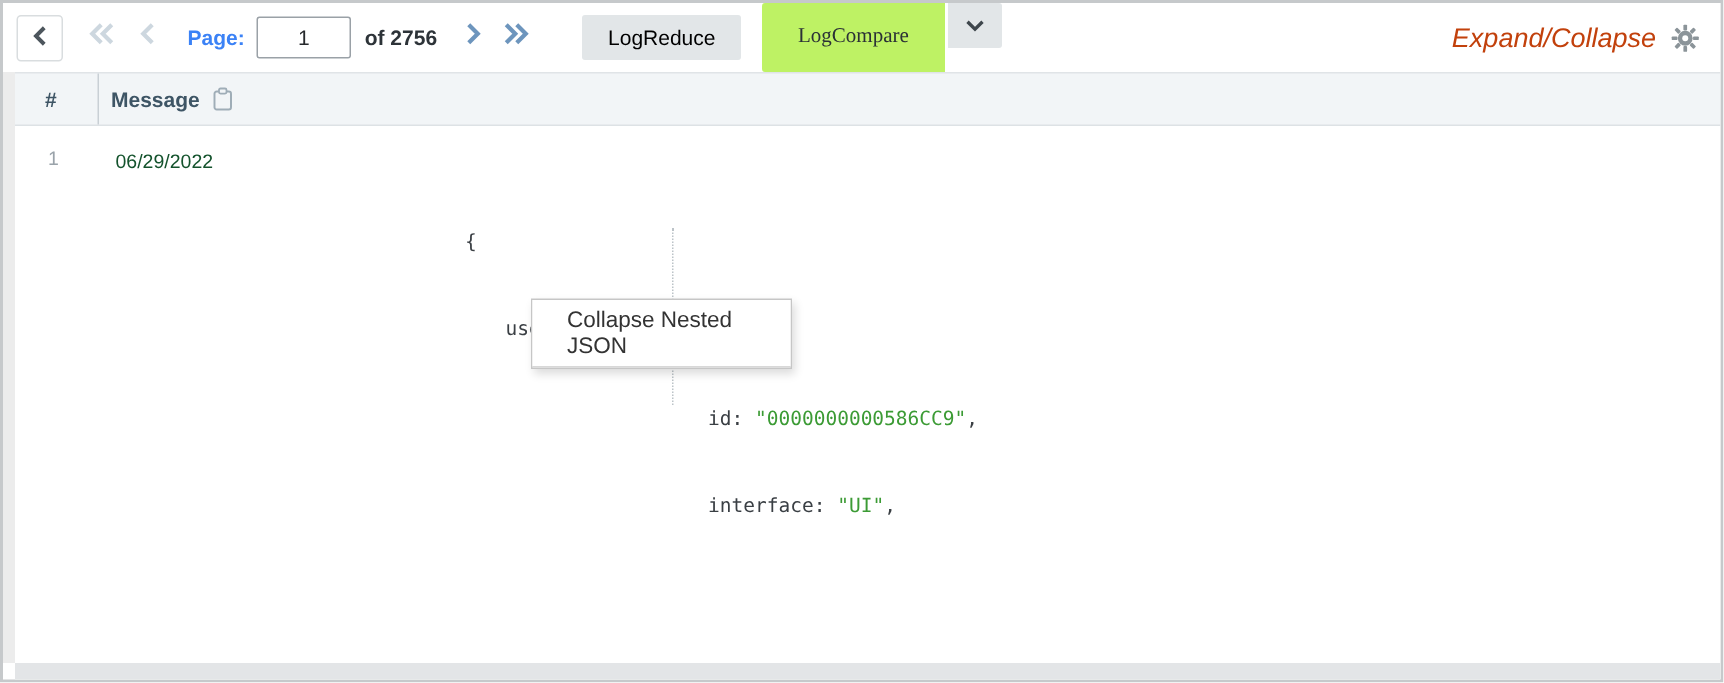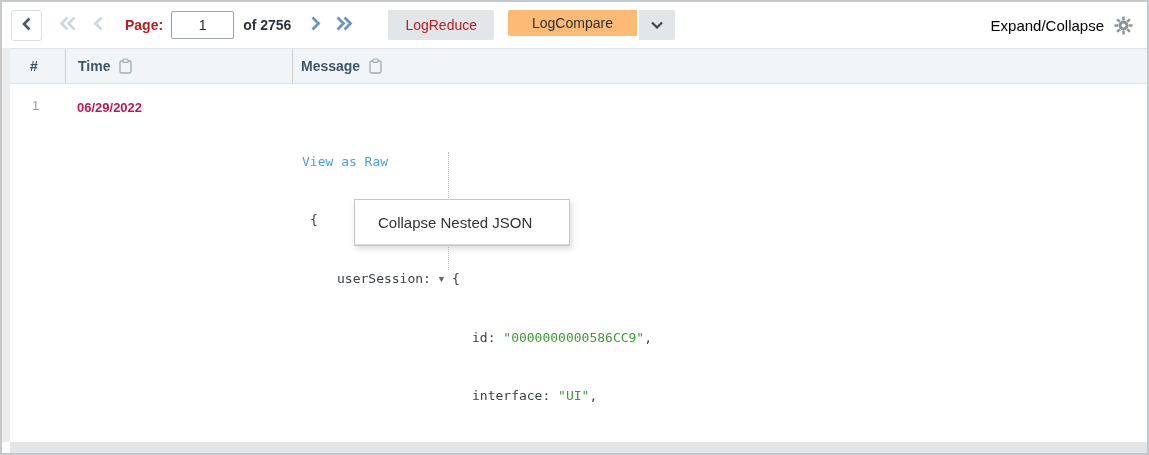--- a/index.html
+++ b/index.html
@@ -20,80 +20,80 @@
   .back-btn {
     margin-left: 9px; width: 31px; height: 31px;
     border: 1px solid #d9dddf; border-radius: 3px; color: #4d565d; background:#fff;
   }
   .nav-dis { color: #cdd7df; }
   .nav-en  { color: #6d95bd; }
   .first-btn { margin-left: 16px; }
   .prev-btn  { margin-left: 14px; }
   .next-btn  { margin-left: 18px; }
   .last-btn  { margin-left: 12px; }
-  .page-label { margin-left: 20px; font-size: 14px; font-weight: 700; color: #b91c1c; }
+  .page-label { margin-left: 20px; font-size: 14px; font-weight: 700; color: #3b82f6; }
   .page-input {
     margin-left: 8px; width: 63px; height: 28px; border: 1px solid #9aa1a7;
     border-radius: 2px; text-align: center; font-size: 14px; color: #26292c;
     font-family: "Liberation Sans", sans-serif;
   }
   .page-total { margin-left: 9px; font-size: 14px; font-weight: 700; color: #2d3338; }
   .btn-gray {
     margin-left: 34px; height: 30px; padding: 0 17px; background: #e2e6e8;
-    border: none; border-radius: 2px; font-size: 14px; color: #b91c1c;
+    border: none; border-radius: 2px; font-size: 14px; color: #000000;
     font-family: "Liberation Sans", sans-serif; cursor: pointer; text-align: center;
   }
   .split-group { display: flex; margin-left: 14px; }
   .split-main {
-    height: 26px; padding: 0 24px; background: #fdba74; border: none;
+    height: 46px; padding: 0 24px; background: #bef264; border: none;
     border-radius: 2px 0 0 2px; font-size: 14px; color: #2b3136; cursor: pointer;
-    font-family: Liberation Sans, sans-serif;
+    font-family: Liberation Serif, serif;
   }
   .split-caret {
     height: 30px; width: 36px; margin-left: 2px; background: #e2e6e8; border: none;
     border-radius: 0 2px 2px 0; color: #3e464c; cursor: pointer;
     display: inline-flex; align-items: center; justify-content: center;
   }
   .tb-spacer { flex: 1; }
-  .expand-link { font-size: 15px; color: #000000; text-decoration: none; cursor: pointer; }
+  .expand-link { font-size: 18px; color: #c2410c; text-decoration: none; cursor: pointer; font-style: italic; }
   .gear { margin-left: 10px; margin-right: 4px; color: #8b9499; cursor: pointer; display: inline-flex; }
   
   .header-row {
     margin-left: 8px; height: 36px; background: #f2f5f7;
     border-top: 1px solid #e0e4e7; border-bottom: 1px solid #dde2e5;
     display: flex; align-items: center; font-weight: 700; font-size: 14px; color: #3e5565;
   }
   .hcol { display: flex; align-items: center; height: 100%; }
   .hcol-index { width: 55px; padding-left: 20px; }
   .hcol-time { width: 227px; padding-left: 12px; border-left: 1px solid #c9d0d5; }
   .hcol-message { flex: 1; padding-left: 8px; border-left: 1px solid #c9d0d5; }
   .clip { margin-left: 9px; display: inline-flex; cursor: pointer; }
   
   .body-row { margin-left: 8px; display: flex; height: calc(100% - 82px); background: #fff; }
   .bcol-index { width: 55px; padding: 14px 0 0 22px; font-size: 13px; color: #9aa3aa; }
-  .bcol-time { width: 227px; padding: 14px 0 0 12px; font-size: 13px; color: #be185d; line-height: 19px; font-weight: bold; }
+  .bcol-time { width: 227px; padding: 14px 0 0 12px; font-size: 13px; color: #14532d; line-height: 19px; }
   .bcol-message { flex: 1; position: relative; }
   .msg {
     position: relative; padding: 10px 0 0 8px;
     font-family: "DejaVu Sans Mono", monospace; font-size: 13px; line-height: 19.4px;
     color: #3a3f44; white-space: pre;
   }
   .ln { white-space: pre; }
   .k, .p { color: #3a3f44; }
   .v { color: #3c9b35; }
   .raw { color: #4ba0e0; cursor: pointer; text-decoration: none; }
   .tri { color: #62696e; font-size: 9px; vertical-align: 1px; cursor: pointer; }
   .redact { display: inline-block; height: 13px; background: #d2d4d6; vertical-align: -1px; }
   .guide { position: absolute; left: 156px; top: 68px; height: 118px; border-left: 1px dotted #bcc3c8; }
   
   .vscroll { position: absolute; left: 0; top: 46px; bottom: 11px; width: 8px; background: #ececec; }
   .hscroll { position: absolute; left: 8px; right: 0; bottom: 0; height: 11px; background: #e3e5e7; }
   
   .context-menu {
-    position: absolute; left: 352px; top: 197px; width: 216px;
+    position: absolute; left: 352px; top: 197px; width: 174px;
     background: #fff; border: 1px solid #c6c6c6;
     box-shadow: 2px 3px 6px rgba(0,0,0,0.14); z-index: 10;
   }
   .menu-item {
     height: 44px; display: flex; align-items: center; padding-left: 23px;
     font-size: 15px; color: #333; cursor: pointer; background: #fff;
   }
   .menu-divider { height: 1px; background: #d8d8d8; }
 </style>
 </head>
@@ -169,49 +169,39 @@
         <circle cx="10" cy="10" r="5.2" fill="currentColor"></circle>
         <circle cx="10" cy="10" r="2.1" fill="#ffffff"></circle>
       </svg>
     </span>
   </div>
 
   <div class="header-row">
     <div class="hcol hcol-index">
       <span>#</span>
     </div>
-    <div class="hcol hcol-time">
-      <span>Time</span>
-      <span class="clip">
-        <svg width="13" height="16" viewBox="0 0 13 16">
-            <rect x="1" y="3" width="11" height="12" rx="1.5" fill="none" stroke="#9fadb7" stroke-width="1.3"></rect>
-            <rect x="4" y="1" width="5" height="3.4" rx="1" fill="#f2f5f7" stroke="#9fadb7" stroke-width="1.2"></rect>
-          </svg>
-      </span>
-    </div>
     <div class="hcol hcol-message">
       <span>Message</span>
       <span class="clip">
         <svg width="13" height="16" viewBox="0 0 13 16">
             <rect x="1" y="3" width="11" height="12" rx="1.5" fill="none" stroke="#9fadb7" stroke-width="1.3"></rect>
             <rect x="4" y="1" width="5" height="3.4" rx="1" fill="#f2f5f7" stroke="#9fadb7" stroke-width="1.2"></rect>
           </svg>
       </span>
     </div>
   </div>
 
   <div class="body-row">
     <div class="bcol-index">1</div>
     <div class="bcol-time">
       <div>06/29/2022</div>
     </div>
     <div class="bcol-message">
       <div class="msg">
         <div class="guide"></div>
-        <div class="ln" style="padding-left:2px"><a class="raw">View as Raw</a></div>
         <div class="ln" style="padding-left:10px"><span class="p">{</span></div>
         <div class="ln" style="padding-left:37px"><span class="k">userSession</span><span class="p">: </span><span class="tri">▼</span><span class="p"> {</span></div>
         <div class="ln" style="padding-left:172px"><span class="k">id</span><span class="p">: </span><span class="v">"0000000000586CC9"</span><span class="p">,</span></div>
         <div class="ln" style="padding-left:172px"><span class="k">interface</span><span class="p">: </span><span class="v">"UI"</span><span class="p">,</span></div>
         
         
         
         
         
         

